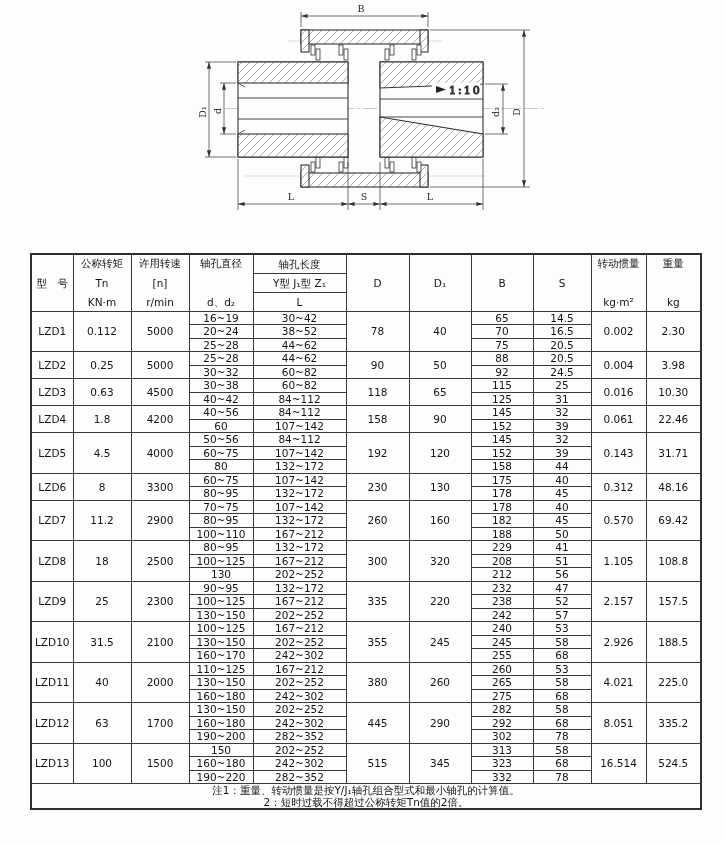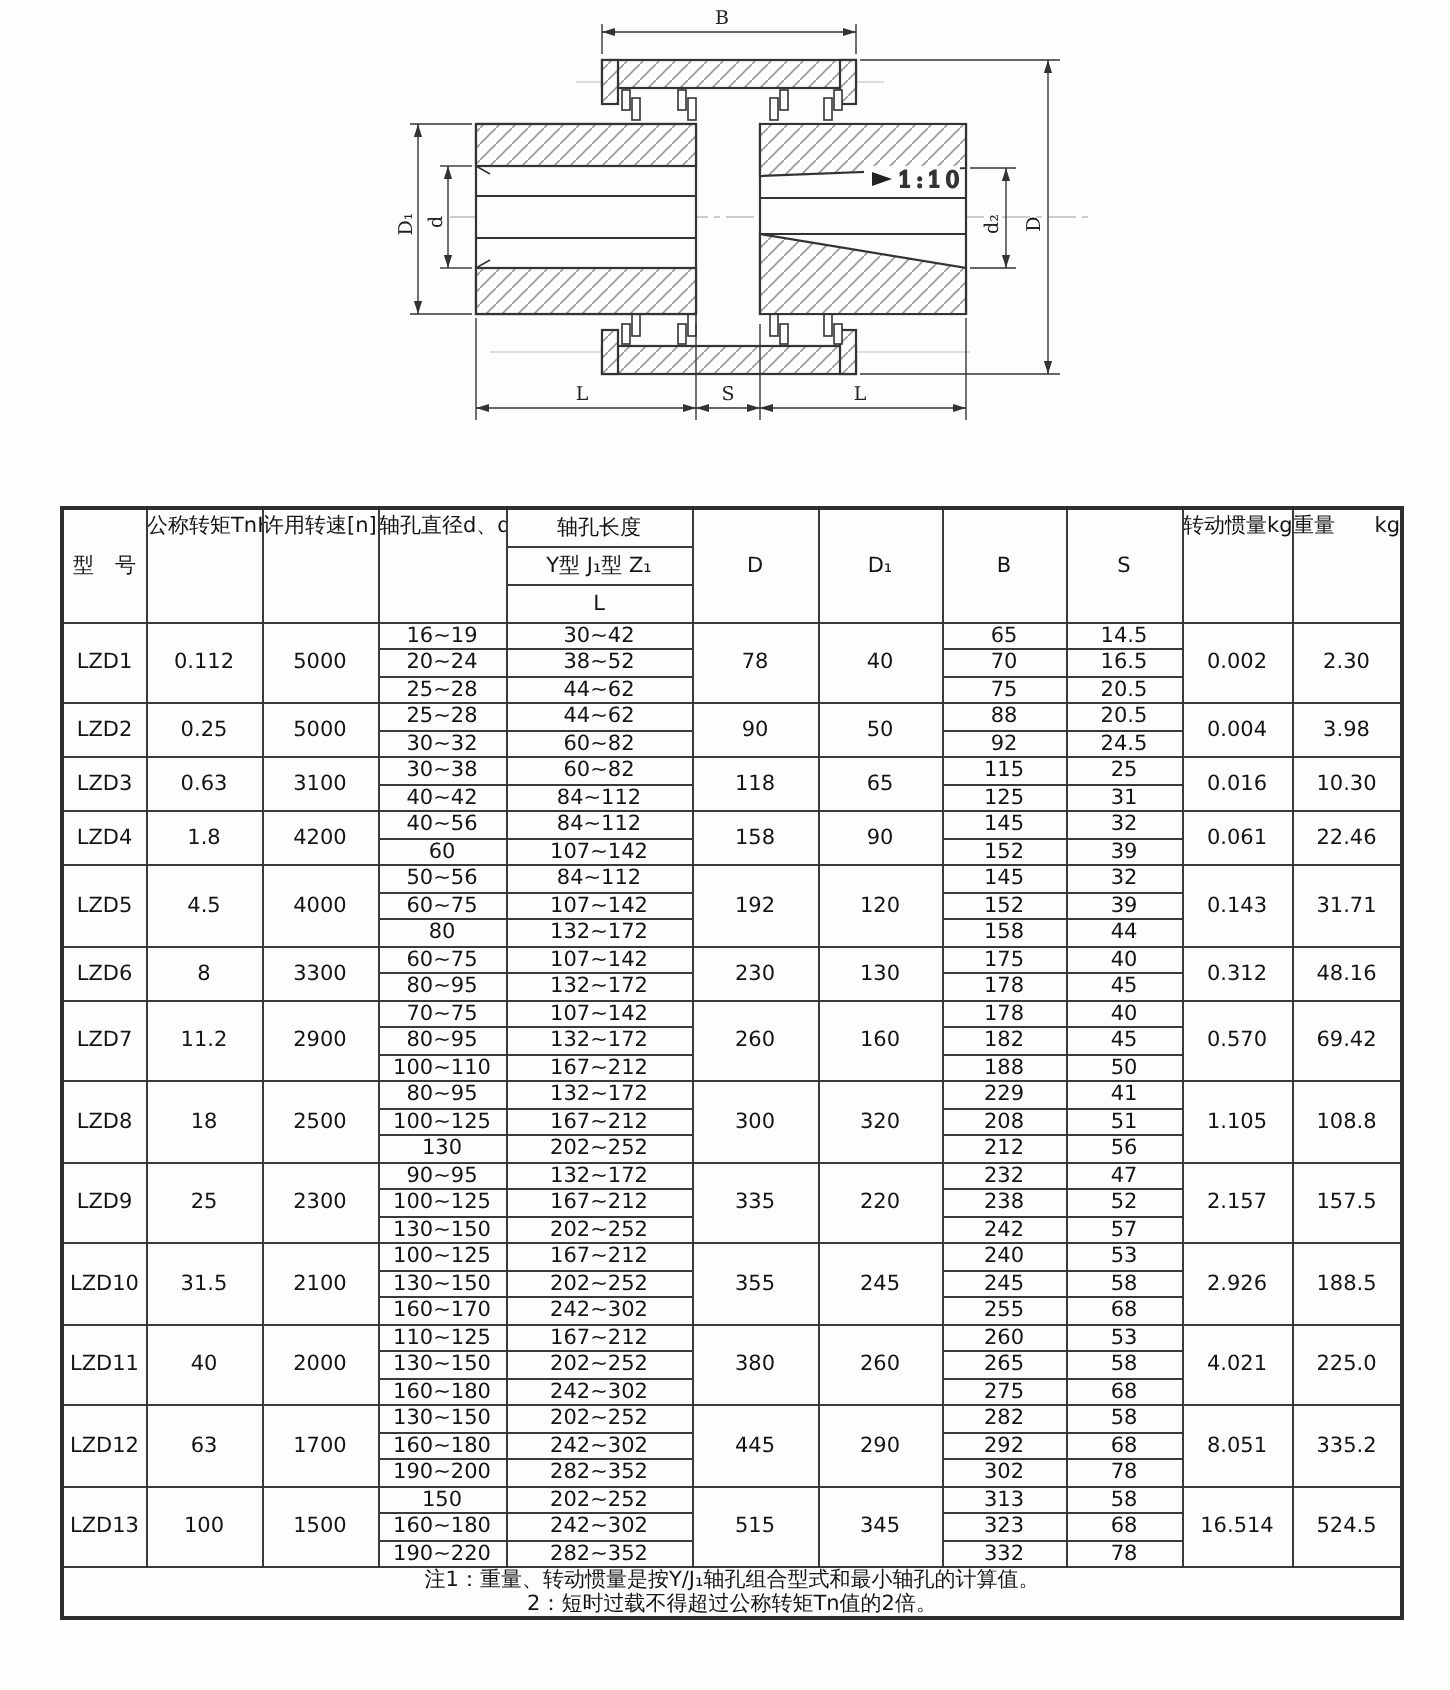--- a/index.html
+++ b/index.html
@@ -11,21 +11,21 @@
          font-weight:bold;letter-spacing:.5px;white-space:nowrap;}
   .unit{position:absolute;left:603px;top:3px;font-size:13px;}
   table.params{position:absolute;top:253px;left:30px;width:670px;border-collapse:collapse;
          table-layout:fixed;background:#fdfdfb;border:2px solid #2e2e2e;}
   table.params th, table.params td{border:1px solid #3a3a3a;text-align:center;vertical-align:middle;
          padding:0;font-weight:normal;font-size:10.5px;line-height:12px;color:#141414;
          overflow:hidden;white-space:nowrap;}
   thead th{font-size:11px;}
   thead tr{height:19px;}
   tbody td{height:12.5px;}
-  .hstack{display:flex;flex-direction:row;justify-content:space-between;height:51px;padding:2px 0;}
+  .hstack{display:flex;flex-direction:column;justify-content:space-between;height:51px;padding:2px 0;}
   .hstack span{display:block;}
   tfoot td{text-align:left;font-size:11px;line-height:15px;padding:2px 6px 4px 12px;margin-left:37px;}
   .note2{}
   svg text{fill:#222;}
   .dimtxt{font-size:9.5px;font-family:"DejaVu Serif","Liberation Serif",serif;}
   .tapertxt{font-size:11px;letter-spacing:2px;font-family:"DejaVu Serif","Liberation Serif",serif;}
 </style>
 </head>
 <body>
 
@@ -254,21 +254,21 @@
         </tr>
         <tr>
           <td>30~32</td>
           <td>60~82</td>
           <td>92</td>
           <td>24.5</td>
         </tr>
         <tr>
           <td rowspan="2">LZD3</td>
           <td rowspan="2">0.63</td>
-          <td rowspan="2">3100</td>
+          <td rowspan="2">4500</td>
           <td>30~38</td>
           <td>60~82</td>
           <td rowspan="2">118</td>
           <td rowspan="2">65</td>
           <td>115</td>
           <td>25</td>
           <td rowspan="2">0.016</td>
           <td rowspan="2">10.30</td>
         </tr>
         <tr>

